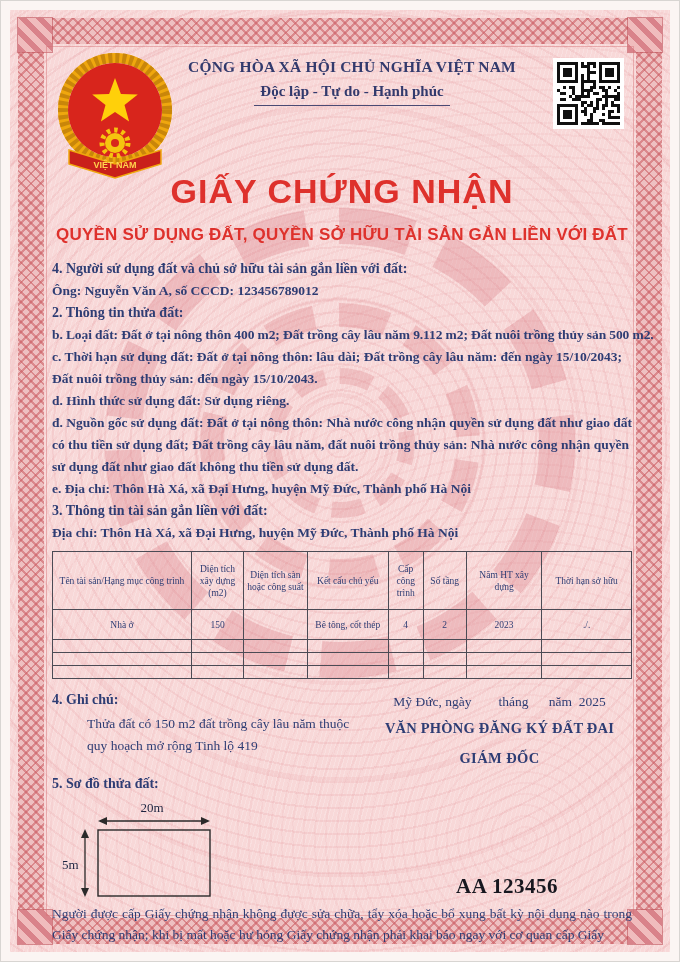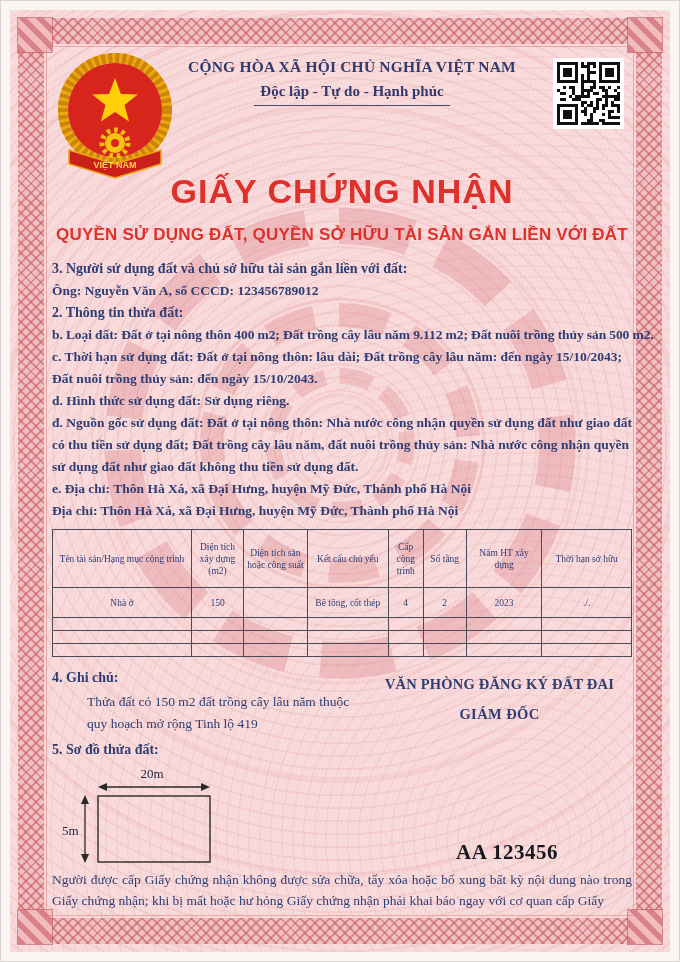--- a/index.html
+++ b/index.html
@@ -386,34 +386,35 @@
               <rect x="57" y="60" width="3" height="3"></rect>
               <rect x="60" y="60" width="3" height="3"></rect>
             </svg>
         </div>
       </div>
 
       <div class="big-title">GIẤY CHỨNG NHẬN</div>
       <div class="sub-title">QUYỀN SỬ DỤNG ĐẤT, QUYỀN SỞ HỮU TÀI SẢN GẮN LIỀN VỚI ĐẤT</div>
 
       <div class="sec" style="margin-top:11px;">
-        <div class="sec-h">3. Người sử dụng đất và chủ sở hữu tài sản gắn liền với đất:</div>
+        <div class="sec-h">4. Người sử dụng đất và chủ sở hữu tài sản gắn liền với đất:</div>
         <div class="line">Ông: Nguyễn Văn A, số CCCD: 123456789012</div>
       </div>
 
       <div class="sec">
         <div class="sec-h">2. Thông tin thửa đất:</div>
         <div class="line nowrap">b. Loại đất: Đất ở tại nông thôn 400 m2; Đất trồng cây lâu năm 9.112 m2; Đất nuôi trồng thủy sản 500 m2.</div>
         <div class="line">c. Thời hạn sử dụng đất: Đất ở tại nông thôn: lâu dài; Đất trồng cây lâu năm: đến ngày 15/10/2043; Đất nuôi trồng thủy sản: đến ngày 15/10/2043.</div>
         <div class="line">d. Hình thức sử dụng đất: Sử dụng riêng.</div>
         <div class="line">đ. Nguồn gốc sử dụng đất: Đất ở tại nông thôn: Nhà nước công nhận quyền sử dụng đất như giao đất có thu tiền sử dụng đất; Đất trồng cây lâu năm, đất nuôi trồng thủy sản: Nhà nước công nhận quyền sử dụng đất như giao đất không thu tiền sử dụng đất.</div>
         <div class="line">e. Địa chỉ: Thôn Hà Xá, xã Đại Hưng, huyện Mỹ Đức, Thành phố Hà Nội</div>
       </div>
 
       <div class="sec">
+        <div class="sec-h">3. Thông tin tài sản gắn liền với đất:</div>
         <div class="line">Địa chỉ: Thôn Hà Xá, xã Đại Hưng, huyện Mỹ Đức, Thành phố Hà Nội</div>
       </div>
 
       <table class="assets">
         <colgroup>
           <col style="width:24%">
             <col style="width:9%">
             <col style="width:11%">
             <col style="width:14%">
           <col style="width:6%">
@@ -476,20 +477,21 @@
           </tr>
         </tbody>
       </table>
 
       <div class="note-row">
         <div class="note-left">
           <div class="sec-h">4. Ghi chú:</div>
           <div class="note-text">Thửa đất có 150 m2 đất trồng cây lâu năm thuộc quy hoạch mở rộng Tinh lộ 419</div>
         </div>
         <div class="sig-block">
+          <div class="date-line">Mỹ Đức, ngày        tháng      năm  2025</div>
           <div class="office">VĂN PHÒNG ĐĂNG KÝ ĐẤT ĐAI</div>
           <div class="role">GIÁM ĐỐC</div>
         </div>
       </div>
 
       <div class="sec" style="margin-top:4px;">
         <div class="sec-h">5. Sơ đồ thửa đất:</div>
       </div>
 
       <div class="bottom-row">

